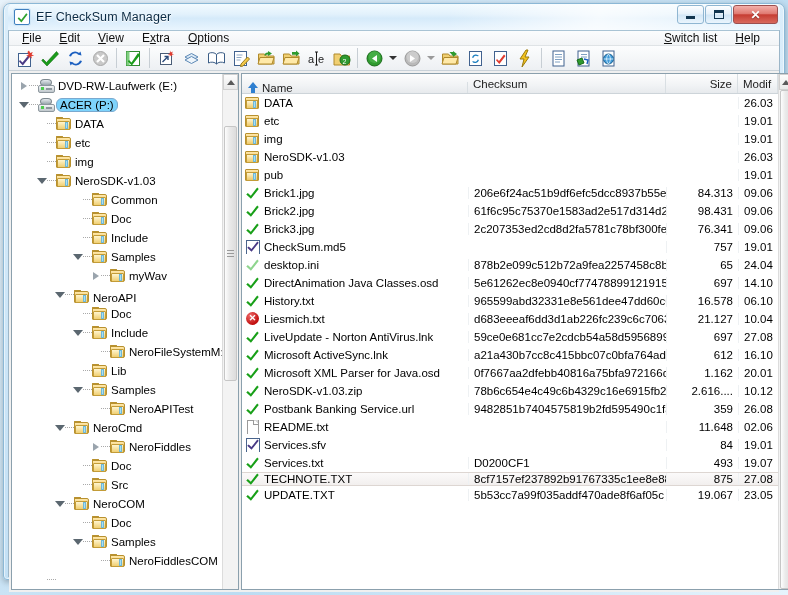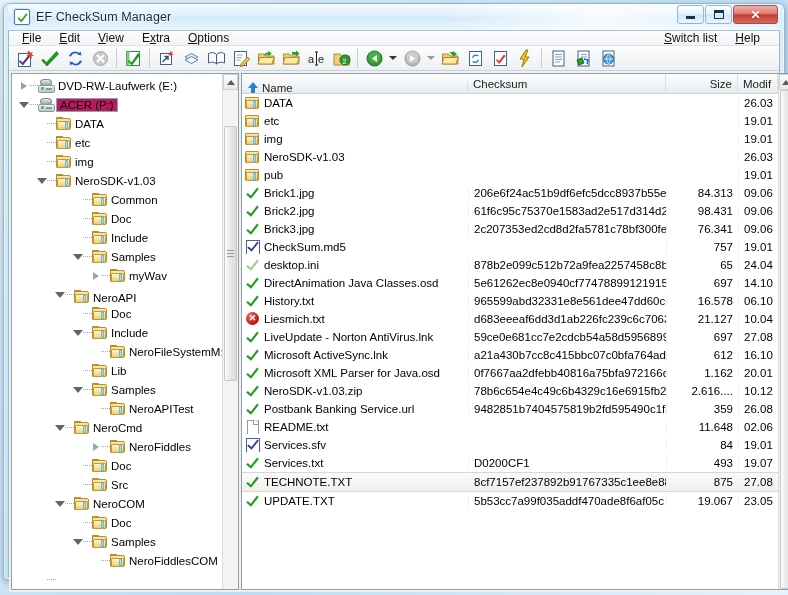--- a/index.html
+++ b/index.html
@@ -121,21 +121,21 @@
   #tree{ flex:1; overflow:hidden; padding-top:2px; font-size:11.5px; color:#000; }
   .tnode{ height:19px; display:flex; align-items:center; white-space:nowrap; cursor:default;}
   .tnode .expander{ width:11px;height:19px; display:flex;align-items:center;justify-content:center; flex:0 0 11px;}
   .exp-tri{ width:0;height:0;border-top:4px solid transparent;border-bottom:4px solid transparent;border-left:6px solid #9aa4ad;}
   .exp-tri.open{ border:none; width:0;height:0;
     border-left:5px solid transparent;border-right:5px solid transparent;border-top:6px solid #5b6770; }
   .tnode .dots{ width:9px;height:19px;flex:0 0 9px;
     background:repeating-linear-gradient(90deg,#a9a9a9 0 1px,transparent 1px 2px);
     background-position:center; background-size:100% 1px; background-repeat:no-repeat;}
   .tlabel{ margin-left:3px; }
-  .tnode.selected .tlabel{ background:#be185d; border:1px solid #7aa9cf; border-radius:0; padding:0 3px; margin-left:1px;}
+  .tnode.selected .tlabel{ background:#7dd3fc; border:1px solid #7aa9cf; border-radius:6px; padding:0 3px; margin-left:1px;}
   
   .folder{ width:16px;height:14px;position:relative;flex:0 0 16px;}
   .folder .back{position:absolute;left:0;top:1px;width:15px;height:12px;border-radius:1px 2px 2px 1px;
     background:linear-gradient(180deg,#ffe7a8,#e9bf57); border:1px solid #b8912f;}
   .folder .tab{position:absolute;left:0;top:0px;width:7px;height:3px;background:#f3d68c;border:1px solid #b8912f;border-bottom:none;border-radius:1px 1px 0 0;}
   .folder .front{position:absolute;left:1px;top:4px;width:13px;height:9px;border-radius:1px;
     background:linear-gradient(180deg,#fff5cf,#f0cf72);border:1px solid #c39c38;}
   .folder .strip{position:absolute;left:9px;top:5px;width:3px;height:7px;background:#a9dff3;border:1px solid #6fb8d8;}
   
   .drive{ width:17px;height:14px;position:relative;flex:0 0 17px;}
@@ -157,21 +157,21 @@
   .col-sum{ width:198px; flex:0 0 198px;}
   .col-size{ width:72px; flex:0 0 72px; justify-content:flex-end;}
   .col-mod{ flex:1; }
   .sortup{ width:11px;height:12px;flex:0 0 11px;margin-right:4px;position:relative;}
   .sortup::before{content:"";position:absolute;left:1px;top:0;width:0;height:0;
     border-left:5px solid transparent;border-right:5px solid transparent;border-bottom:6px solid #2f7fd0;}
   .sortup::after{content:"";position:absolute;left:3.5px;top:6px;width:4px;height:6px;background:#2f7fd0;}
   #list-rows{ flex:1; overflow:hidden; font-size:11.5px; color:#000; }
   .row{ height:18px; display:flex; align-items:center; white-space:nowrap; cursor:default;}
   .row.selected{ background:linear-gradient(180deg,#fbfafa,#f2efee);
-    border-top:1px solid #ddd6d2; border-bottom:1px solid #ddd6d2; height:20px;}
+    border-top:1px solid #ddd6d2; border-bottom:1px solid #ddd6d2; height:14px;}
   .cell{ padding:0 5px; overflow:hidden; display:flex; align-items:center;}
   .c-name{ width:226px; flex:0 0 226px; padding-left:3px;}
   .c-sum{ width:198px; flex:0 0 198px; border-left:1px solid #eef1f3;}
   .c-size{ width:72px; flex:0 0 72px; justify-content:flex-end; border-left:1px solid #eef1f3;}
   .c-mod{ flex:1; border-left:1px solid #eef1f3;}
   .st{ width:15px;height:14px;flex:0 0 15px;margin-right:4px;position:relative;}
   .st.check::after{content:"";position:absolute;left:1px;top:1px;width:13px;height:12px;background:#19a019;
     clip-path:polygon(14% 50%,2% 62%,38% 98%,98% 16%,86% 5%,37% 72%);}
   .st.check-pale::after{content:"";position:absolute;left:1px;top:1px;width:13px;height:12px;background:#8fd58f;
     clip-path:polygon(14% 50%,2% 62%,38% 98%,98% 16%,86% 5%,37% 72%);}

